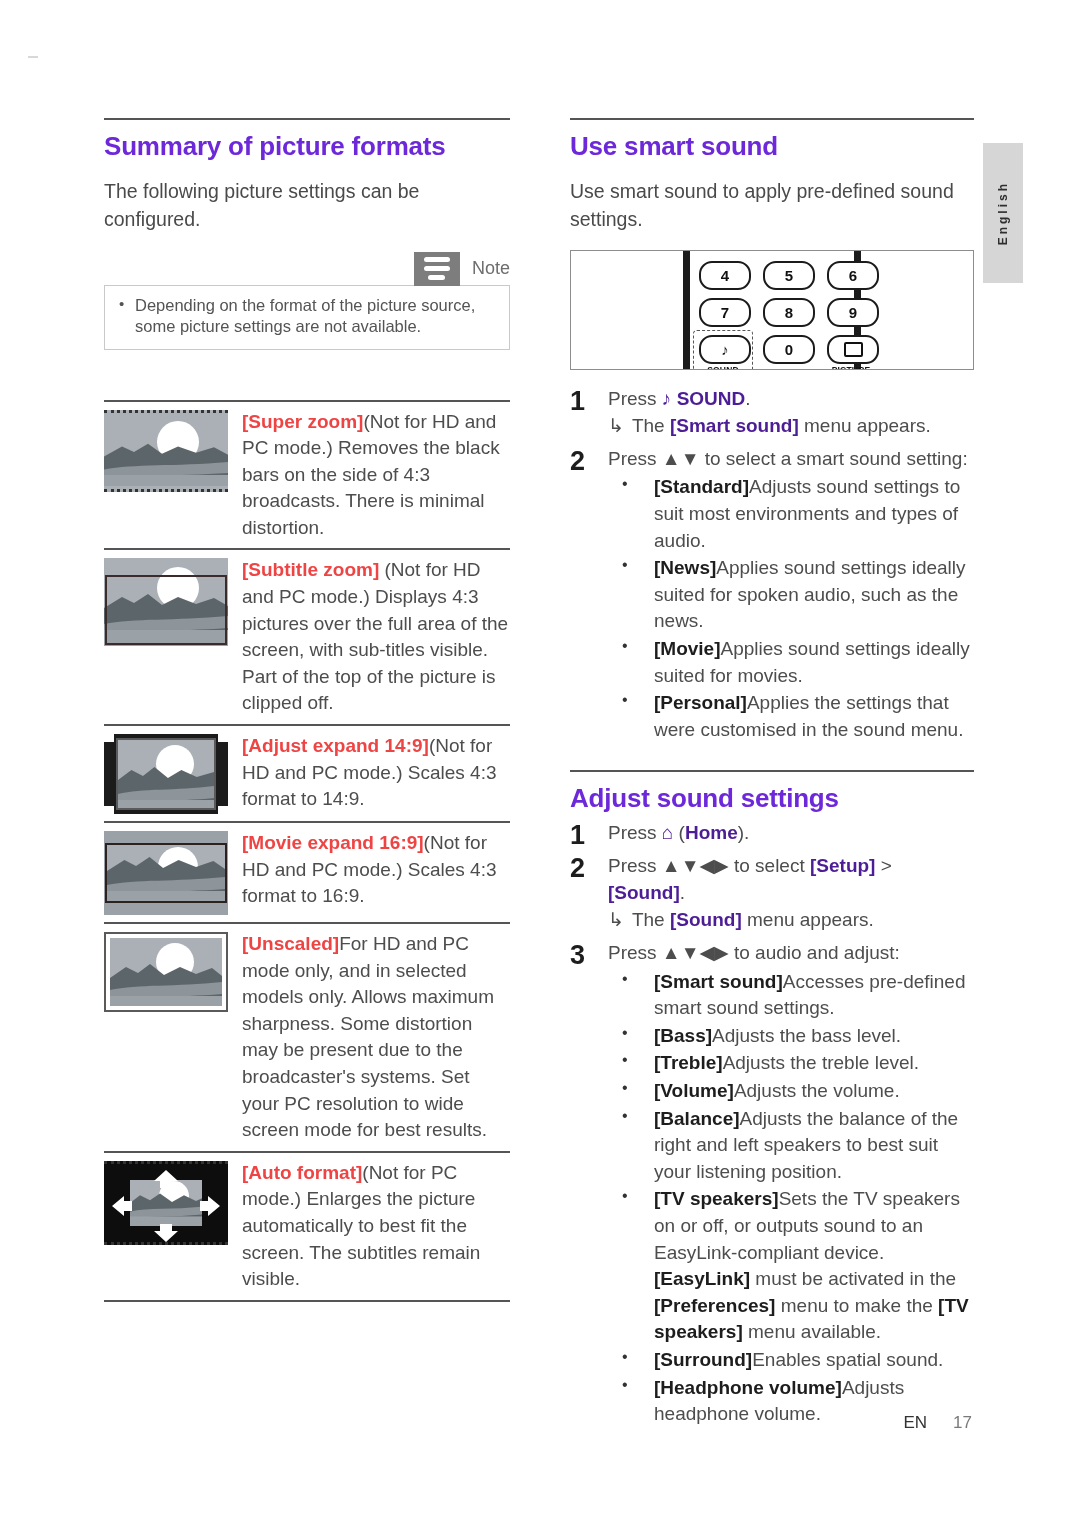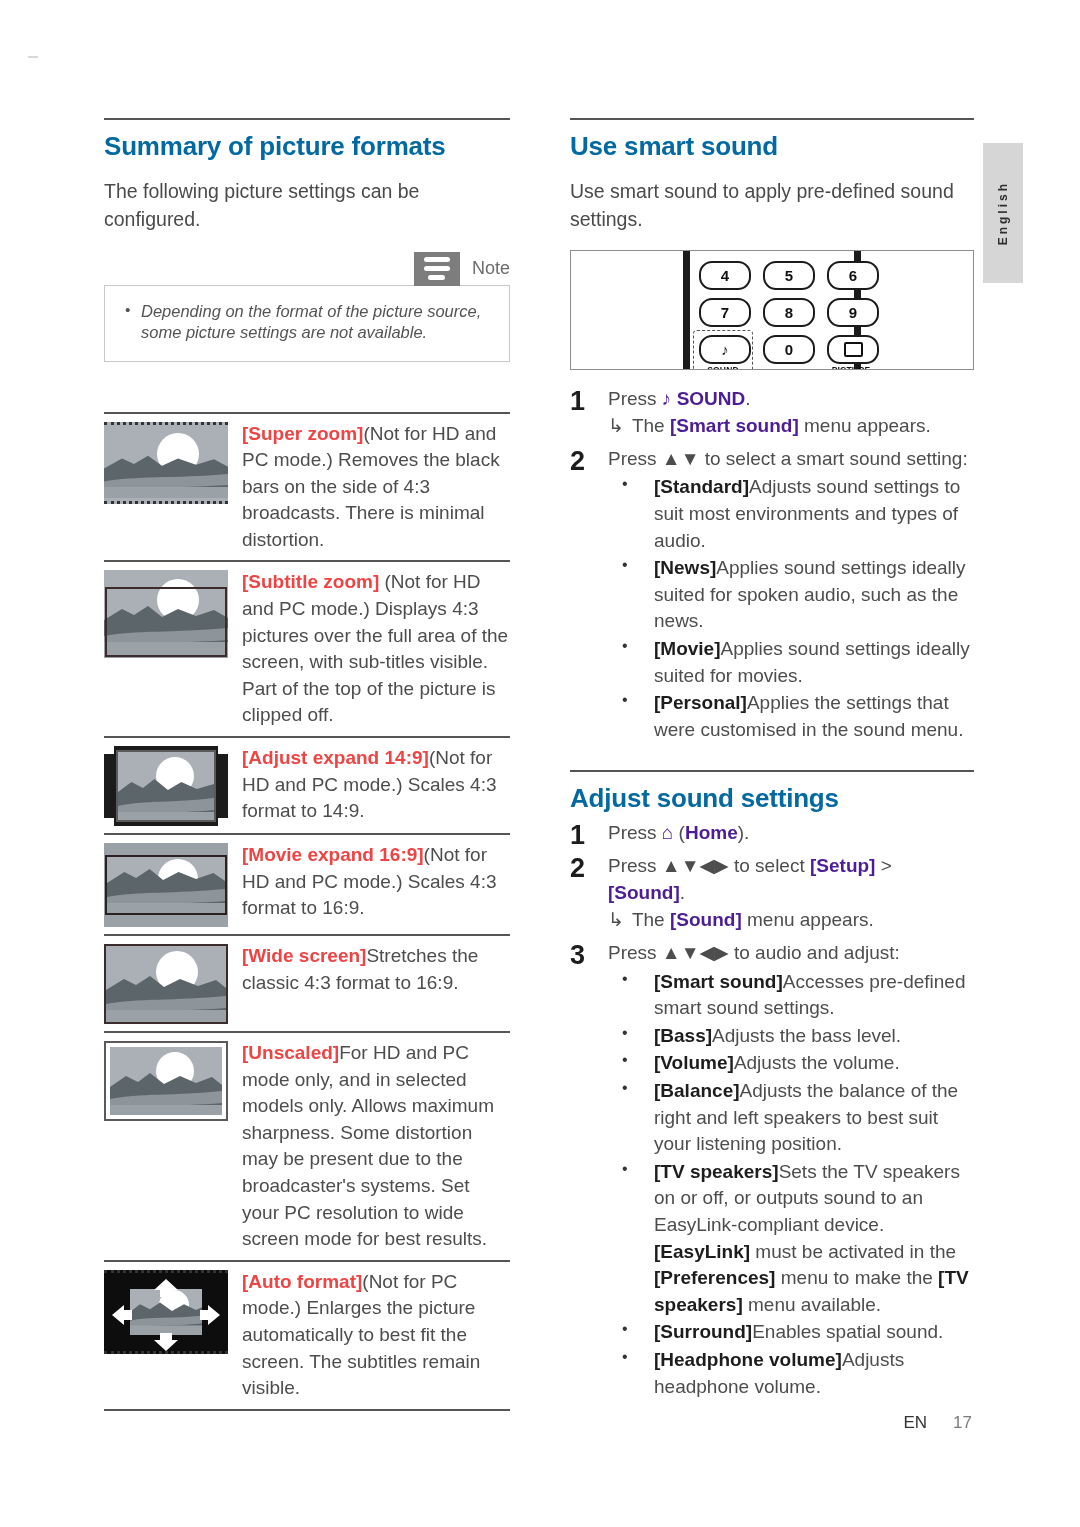--- a/index.html
+++ b/index.html
@@ -19,42 +19,42 @@
     writing-mode:vertical-rl;transform:rotate(180deg);
     font-size:12px;font-weight:bold;letter-spacing:3px;color:#2f2f2f;
   }
 
   
   .col-left{position:absolute;left:104px;top:118px;width:406px;}
   .col-right{position:absolute;left:570px;top:118px;width:404px;}
 
   .rule-top{border-top:2px solid #555;width:100%;}
   h2.section{
-    font-size:26px;font-weight:bold;color:#0369a1;margin:12px 0 16px 0;
+    font-size:26px;font-weight:bold;color:#6d28d9;margin:12px 0 16px 0;
     letter-spacing:-.2px;line-height:1.15;
   }
   p.body{font-size:19.5px;line-height:1.43;color:#4a4a4a;margin:0 0 14px 0;}
 
   
   .note-wrap{margin:18px 0 0 0;position:relative;}
   .note-head{display:flex;align-items:center;height:34px;justify-content:flex-end;}
   .note-icon{
     width:46px;height:34px;background:#7d7d7d;
     display:flex;flex-direction:column;justify-content:center;align-items:center;gap:4px;
   }
   .note-icon i{display:block;background:#fff;border-radius:3px;height:5px;}
   .note-icon i:nth-child(1){width:26px;}
   .note-icon i:nth-child(2){width:26px;}
   .note-icon i:nth-child(3){width:17px;}
   .note-title{font-size:18px;color:#6d6d6d;margin-left:12px;}
   .note-body{
     border:1px solid #c9c9c9;border-top:1px solid #c9c9c9;
     padding:9px 12px 11px 12px;margin-top:-1px;
   }
-  .note-body ul{margin:6px;padding:0;list-style:none;font-style:italic;}
+  .note-body ul{margin:0;padding:0;list-style:none;}
   .note-body li{
     font-size:16.5px;line-height:1.3;color:#545454;
     padding-left:18px;position:relative;
   }
   .note-body li:before{content:"\2022";position:absolute;left:2px;top:-1px;font-size:15px;}
 
   
   .fmt-table{margin-top:50px;border-top:2px solid #555;}
   .fmt-row{display:flex;border-bottom:2px solid #555;padding:6px 0 7px 0;align-items:flex-start;}
   .fmt-thumb{width:132px;flex:0 0 132px;padding-top:2px;}
@@ -238,37 +238,20 @@
                 <rect x="0" y="46" width="122" height="10" fill="#9aa1a7"></rect>
               </svg>
             </div>
           </div>
         </div>
         <div class="fmt-desc">
           <b>[Movie expand 16:9]</b><span>(Not for HD and PC mode.) Scales 4:3 format to 16:9.</span>
         </div>
       </div>
 
-      <div class="fmt-row">
-        <div class="fmt-thumb">
-          <div class="tv solidframe" style="height:80px;">
-            <div class="scene" style="inset:0;">
-              <div class="sun" style="left:42%;top:7%;width:42px;height:42px;"></div>
-              <svg class="mtn" viewBox="0 0 120 76" preserveAspectRatio="none">
-                <path d="M0,44 L18,33 L30,39 L44,30 L58,41 L74,33 L92,40 L110,34 L120,42 L120,76 L0,76 Z" fill="#5c6569"></path>
-                <path d="M0,58 C30,52 70,55 120,50 L120,62 C70,66 30,63 0,68 Z" fill="#8d959b"></path>
-                <rect x="0" y="64" width="120" height="12" fill="#9aa1a7"></rect>
-              </svg>
-            </div>
-          </div>
-        </div>
-        <div class="fmt-desc">
-          <b>[Wide screen]</b><span>Stretches the classic 4:3 format to 16:9.</span>
-        </div>
-      </div>
 
       <div class="fmt-row">
         <div class="fmt-thumb">
           <div class="tv" style="height:80px;background:#ffffff;border:2px solid #5a5a5a;">
             <div class="scene" style="inset:4px;">
               <div class="sun" style="left:41%;top:8%;width:38px;height:38px;"></div>
               <svg class="mtn" viewBox="0 0 112 68" preserveAspectRatio="none">
                 <path d="M0,40 L16,29 L28,35 L40,26 L54,37 L70,29 L86,36 L102,30 L112,38 L112,68 L0,68 Z" fill="#5c6569"></path>
                 <path d="M0,52 C28,46 66,49 112,44 L112,56 C66,60 28,57 0,62 Z" fill="#8d959b"></path>
                 <rect x="0" y="58" width="112" height="10" fill="#9aa1a7"></rect>
@@ -406,20 +389,21 @@
         </div>
       </div>
 
       <div class="step" style="margin-top:6px;">
         <div class="step-num">3</div>
         <div class="step-body">
           <span>Press ▲▼◀▶ to audio and adjust:</span>
           <ul class="bullets">
             <li><b>[Smart sound]</b><span>Accesses pre-defined smart sound settings.</span></li>
             <li><b>[Bass]</b><span>Adjusts the bass level.</span></li>
+            <li><b>[Treble]</b><span>Adjusts the treble level.</span></li>
             <li><b>[Volume]</b><span>Adjusts the volume.</span></li>
             <li><b>[Balance]</b><span>Adjusts the balance of the right and left speakers to best suit your listening position.</span></li>
             <li><b>[TV speakers]</b><span>Sets the TV speakers on or off, or outputs sound to an EasyLink-compliant device. </span><b>[EasyLink]</b><span> must be activated in the </span><b>[Preferences]</b><span> menu to make the </span><b>[TV speakers]</b><span> menu available.</span></li>
             <li><b>[Surround]</b><span>Enables spatial sound.</span></li>
             <li><b>[Headphone volume]</b><span>Adjusts headphone volume.</span></li>
           </ul>
         </div>
       </div>
     </div>
   </div>

